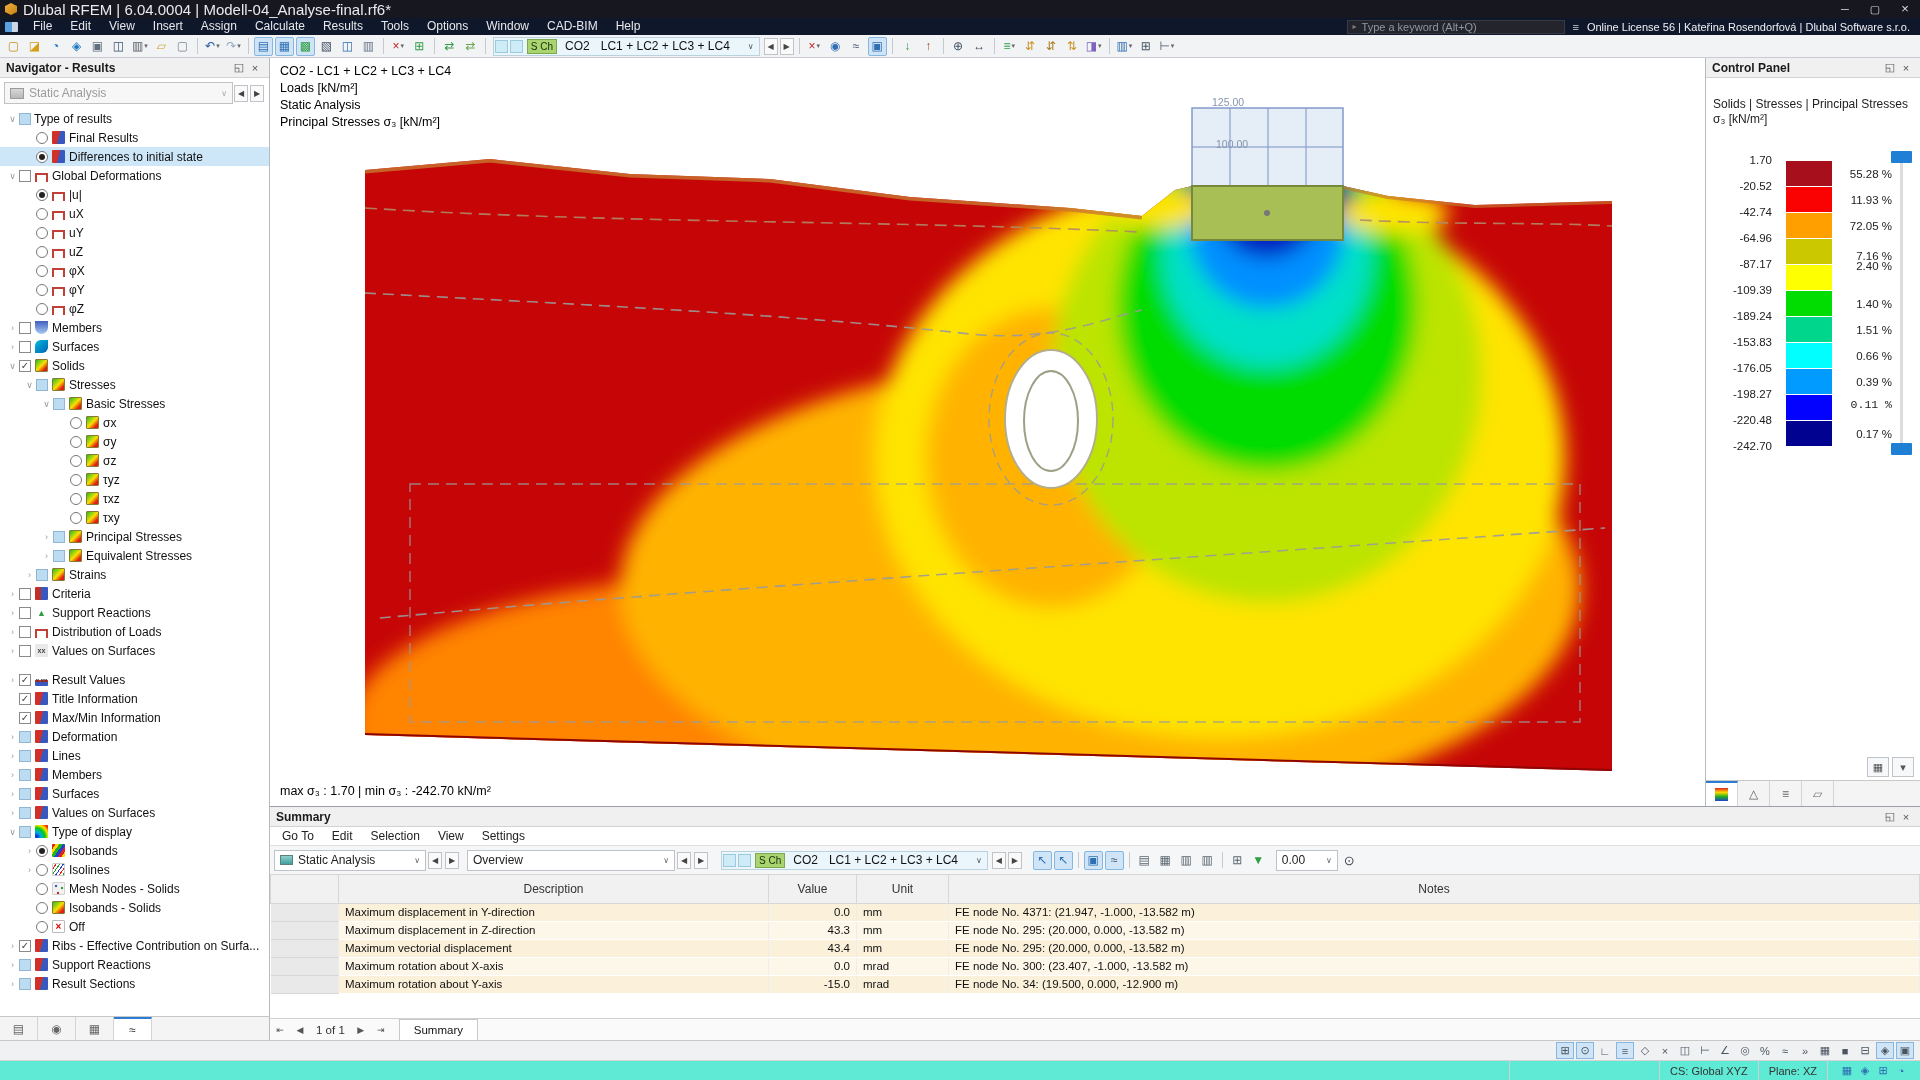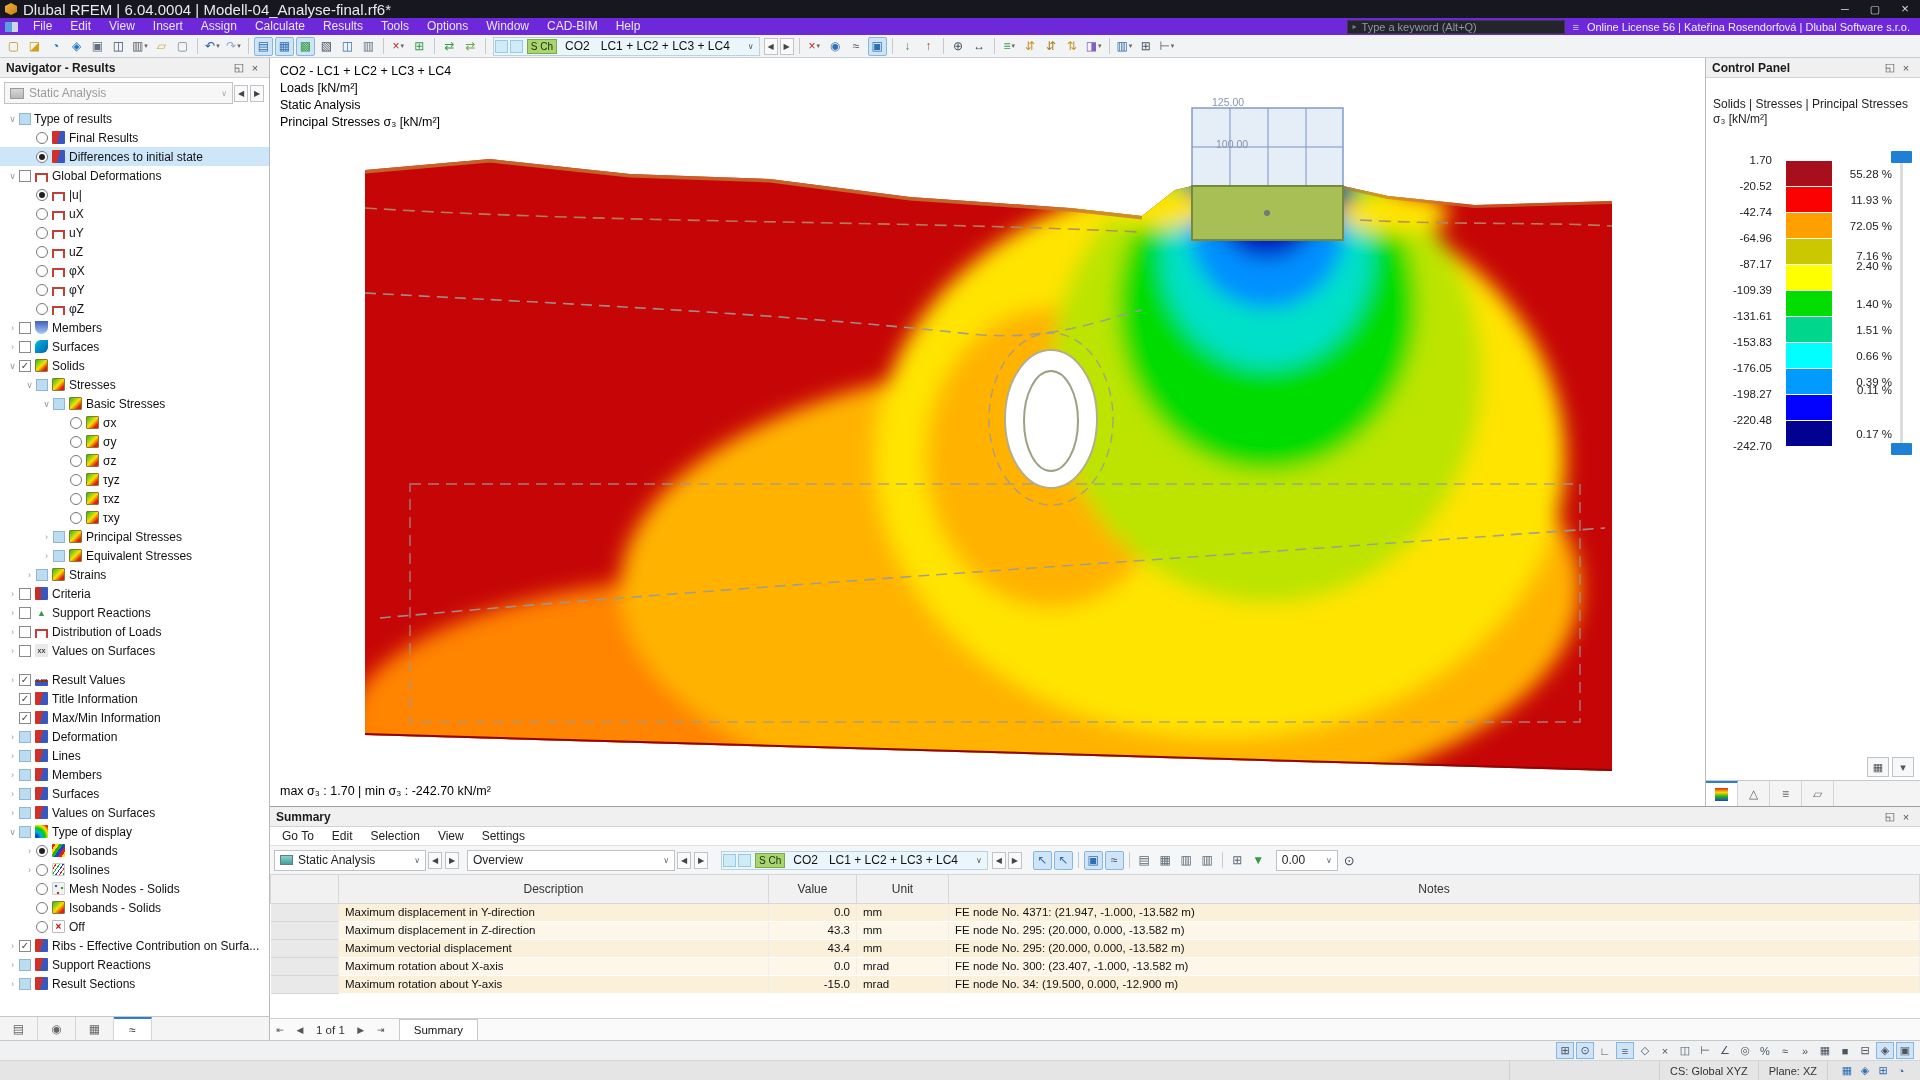--- a/index.html
+++ b/index.html
@@ -9,21 +9,21 @@
   
   .titlebar { height:18px; background:#17171f; display:flex; align-items:center; color:#fff; }
   .app-ico { width:12px; height:12px; margin:0 6px 0 5px;
     background:linear-gradient(135deg,#f2b13c,#c57f14);
     clip-path:polygon(50% 0,100% 25%,100% 75%,50% 100%,0 75%,0 25%); }
   .titlebar .ttl { font-size:15px; color:#e9e9ee; }
   .wctl { margin-left:auto; display:flex; }
   .wctl span { width:30px; text-align:center; font-size:11px; color:#ddd; line-height:18px; }
   .wctl span.close { font-size:13px; }
 
-  .menubar { height:17px; background:#6d28d9; display:flex; align-items:center; color:#e8e8ec; }
+  .menubar { height:17px; background:#0f172a; display:flex; align-items:center; color:#e8e8ec; }
   .menu-appico { width:13px; height:10px; margin:0 6px 0 5px;
     background:linear-gradient(90deg,#5aa0e0 55%,#cdd6e4 55%); border-radius:1px; }
   .menu-item { padding:0 9px; font-size:12px; line-height:17px; }
   .ksearch { display:flex; align-items:center; width:218px; height:14px; margin-left:auto;
     background:#24242d; border:1px solid #3a3a46; color:#8e96a2; font-size:11px; padding:0 5px; gap:5px; }
   .ksearch .tri { font-size:8px; color:#7b828d; }
   .srch-ico { color:#cfd4da; font-size:11px; margin:0 8px; }
   .license { font-size:11px; color:#f0f0f4; margin-right:10px; white-space:nowrap; }
 
   
@@ -157,21 +157,21 @@
   .sm-tab { height:100%; display:flex; align-items:center; padding:0 14px; background:#fff;
     border:1px solid #c8c8c8; border-bottom:none; font-size:11.5px; margin-left:8px; }
   .sm-fill { flex:1; }
 
   
   .statusrow1 { height:20px; background:#f0f1f3; border-top:1px solid #c8c8c8; display:flex;
     align-items:center; justify-content:flex-end; padding:0 6px; gap:2px; }
   .sbtn { width:18px; height:17px; display:inline-flex; align-items:center; justify-content:center;
     font-size:11px; color:#4a5560; border:1px solid transparent; }
   .sbtn.pressed { background:#cfe4f6; border-color:#86b7e0; }
-  .statusrow2 { height:20px; background:#e5e5e5; border-top:1px solid #d4d4d4; display:flex; align-items:center;justify-content:center; }
+  .statusrow2 { height:20px; background:#5eead4; border-top:1px solid #d4d4d4; display:flex; align-items:center;justify-content:center; }
   .sseg { height:100%; border-right:1px solid #cdd0d4; display:flex; align-items:center;
     justify-content:center; font-size:11px; color:#333; padding:0 10px; white-space:nowrap; }
   .sseg.big { flex:1; }
 </style>
 </head>
 <body>
 
 <div class="titlebar">
   <span class="app-ico"></span>
   <span class="ttl">Dlubal RFEM | 6.04.0004 | Modell-04_Analyse-final.rf6*</span>
@@ -662,30 +662,30 @@
             <div class="lg-pct" style="top: 107px;">2.40 %</div>
             <div class="lg-band" style="top: 138px; height: 26px; background: rgb(1, 221, 1);"></div>
             <div class="lg-pct" style="top: 145px;">1.40 %</div>
             <div class="lg-band" style="top: 164px; height: 26px; background: rgb(1, 214, 141);"></div>
             <div class="lg-pct" style="top: 171px;">1.51 %</div>
             <div class="lg-band" style="top: 190px; height: 26px; background: rgb(1, 255, 255);"></div>
             <div class="lg-pct" style="top: 197px;">0.66 %</div>
             <div class="lg-band" style="top: 216px; height: 26px; background: rgb(1, 155, 255);"></div>
             <div class="lg-pct" style="top: 223px;">0.39 %</div>
             <div class="lg-band" style="top: 242px; height: 26px; background: rgb(2, 2, 254);"></div>
-            <div class="lg-pct" style="top: 231px;">0.11 %</div>
+            <div class="lg-pct" style="top: 245px; font-family: Liberation Mono, monospace;">0.11 %</div>
             <div class="lg-band" style="top: 268px; height: 26px; background: rgb(2, 2, 144);"></div>
             <div class="lg-pct" style="top: 275px;">0.17 %</div>
             <div class="lg-val" style="top: 1px;">1.70</div>
             <div class="lg-val" style="top: 27px;">-20.52</div>
             <div class="lg-val" style="top: 53px;">-42.74</div>
             <div class="lg-val" style="top: 79px;">-64.96</div>
             <div class="lg-val" style="top: 105px;">-87.17</div>
             <div class="lg-val" style="top: 131px;">-109.39</div>
-            <div class="lg-val" style="top: 157px;">-131.61</div>
+            <div class="lg-val" style="top: 157px;">-189.24</div>
             <div class="lg-val" style="top: 183px;">-153.83</div>
             <div class="lg-val" style="top: 209px;">-176.05</div>
             <div class="lg-val" style="top: 235px;">-198.27</div>
             <div class="lg-val" style="top: 261px;">-220.48</div>
             <div class="lg-val" style="top: 287px;">-242.70</div>
             <div class="lg-handle" style="top: -2px;"></div>
             <div class="lg-handle" style="top: 290px;"></div>
           </div>
         <div class="cp-btnrow">
           <span class="cp-btn">▦</span>

